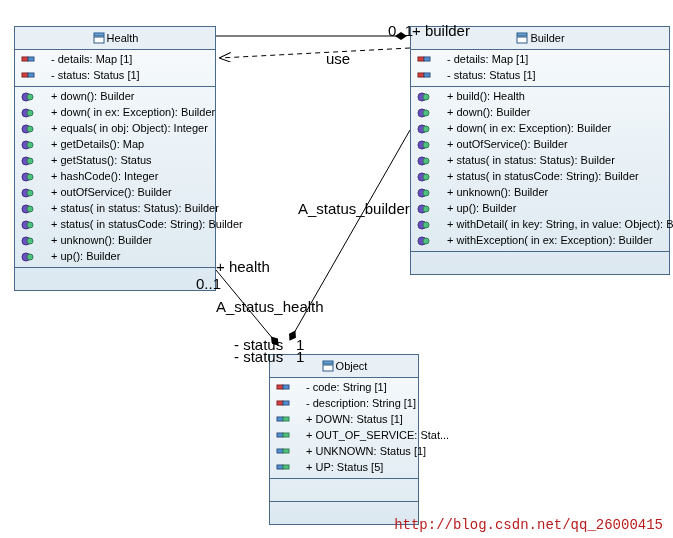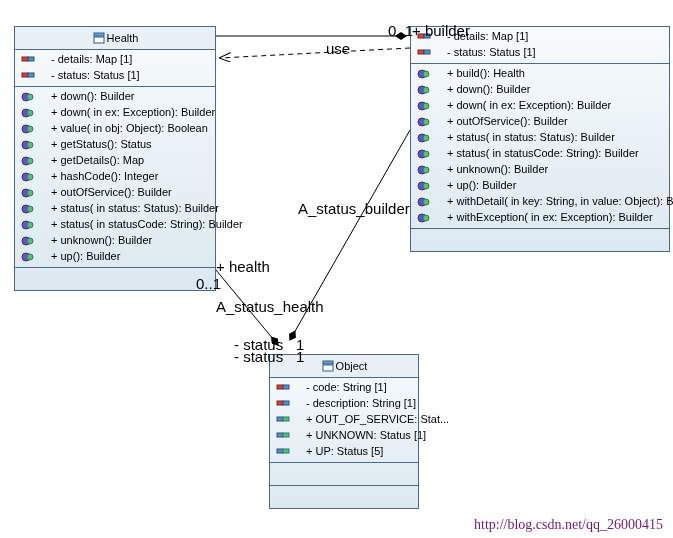--- a/index.html
+++ b/index.html
@@ -5,21 +5,21 @@
 body{margin:0;font-family:Arial,sans-serif;font-size:11px;background:#fff;position:relative;width:673px;height:538px}
 .class-box{position:absolute;border:1px solid #4a6a8a;background:linear-gradient(to bottom,#f8fbfd,#dce8f0)}
 .class-header{background:#e8f0f6;border-bottom:1px solid #4a6a8a;padding:4px 8px;text-align:center;display:flex;align-items:center;justify-content:center;gap:1px}
 .class-section{border-bottom:1px solid #4a6a8a;padding:2px 0}
 .class-section:last-child{border-bottom:none}
 .member{display:flex;align-items:flex-start;padding:1px 6px;gap:16px;white-space:nowrap}
 .icon{width:14px;height:14px;display:inline-flex;align-items:center;justify-content:center;flex-shrink:0}
 .icon svg{width:14px;height:14px}
 .empty-section{height:18px}
 .label{position:absolute;font-size:15px;color:#000}
-.watermark{position:absolute;right:10px;bottom:5px;color:#701a75;font-size:14px;font-family:Liberation Serif, serif}
+.watermark{position:absolute;right:10px;bottom:5px;color:#b91c1c;font-size:14px;font-family:Liberation Mono, monospace}
 svg.connector{position:absolute;top:0;left:0;width:673px;height:538px;pointer-events:none}
 </style>
 </head>
 <body>
 
 <svg class="connector">
   <defs>
     <marker id="arrow" markerWidth="12" markerHeight="10" refX="11" refY="5" orient="auto">
         <path d="M0,0 L12,5 L0,10" fill="none" stroke="#000"></path>
       </marker>
@@ -82,39 +82,39 @@
         </span>
         <span>+ down(  in ex: Exception): Builder</span>
       </div>
     <div class="member">
         <span class="icon">
           <svg viewBox="0 0 14 14">
             <circle cx="5" cy="7" r="4" fill="#6a50c0" stroke="#403080"></circle>
             <circle cx="9" cy="7" r="3" fill="#50c080" stroke="#308050"></circle>
           </svg>
         </span>
-        <span>+ value(  in obj: Object): Boolean</span>
+        <span>+ equals(  in obj: Object): Integer</span>
+      </div>
+    <div class="member">
+        <span class="icon">
+          <svg viewBox="0 0 14 14">
+            <circle cx="5" cy="7" r="4" fill="#6a50c0" stroke="#403080"></circle>
+            <circle cx="9" cy="7" r="3" fill="#50c080" stroke="#308050"></circle>
+          </svg>
+        </span>
+        <span>+ getDetails(): Map</span>
       </div>
     <div class="member">
         <span class="icon">
           <svg viewBox="0 0 14 14">
             <circle cx="5" cy="7" r="4" fill="#6a50c0" stroke="#403080"></circle>
             <circle cx="9" cy="7" r="3" fill="#50c080" stroke="#308050"></circle>
           </svg>
         </span>
         <span>+ getStatus(): Status</span>
-      </div>
-    <div class="member">
-        <span class="icon">
-          <svg viewBox="0 0 14 14">
-            <circle cx="5" cy="7" r="4" fill="#6a50c0" stroke="#403080"></circle>
-            <circle cx="9" cy="7" r="3" fill="#50c080" stroke="#308050"></circle>
-          </svg>
-        </span>
-        <span>+ getDetails(): Map</span>
       </div>
     <div class="member">
         <span class="icon">
           <svg viewBox="0 0 14 14">
             <circle cx="5" cy="7" r="4" fill="#6a50c0" stroke="#403080"></circle>
             <circle cx="9" cy="7" r="3" fill="#50c080" stroke="#308050"></circle>
           </svg>
         </span>
         <span>+ hashCode(): Integer</span>
       </div>
@@ -161,20 +161,29 @@
             <circle cx="9" cy="7" r="3" fill="#50c080" stroke="#308050"></circle>
           </svg>
         </span>
         <span>+ up(): Builder</span>
       </div>
   </div>
   <div class="class-section empty-section"></div>
 </div>
 
 <div class="class-box" style="left:410px;top:26px;width:258px">
+  <div class="class-header">
+    <span class="icon">
+        <svg viewBox="0 0 14 14">
+          <rect x="2" y="2" width="10" height="3" fill="#6aa5d8" stroke="#2a5a8a"></rect>
+          <rect x="2" y="6" width="10" height="6" fill="#fff" stroke="#2a5a8a"></rect>
+        </svg>
+      </span>
+    <span>Builder</span>
+  </div>
   <div class="class-section">
     <div class="member">
         <span class="icon">
           <svg viewBox="0 0 14 14">
             <rect x="1" y="4" width="6" height="4" fill="#d84040" stroke="#802020"></rect>
             <rect x="7" y="4" width="6" height="4" fill="#5090d0" stroke="#305080"></rect>
           </svg>
         </span>
         <span>- details: Map [1]</span>
       </div>
@@ -312,20 +321,29 @@
         </span>
         <span>- description: String [1]</span>
       </div>
     <div class="member">
         <span class="icon">
           <svg viewBox="0 0 14 14">
             <rect x="1" y="4" width="6" height="4" fill="#5090d0" stroke="#305080"></rect>
             <rect x="7" y="4" width="6" height="4" fill="#50c080" stroke="#308050"></rect>
           </svg>
         </span>
+        <span>+ DOWN: Status [1]</span>
+      </div>
+    <div class="member">
+        <span class="icon">
+          <svg viewBox="0 0 14 14">
+            <rect x="1" y="4" width="6" height="4" fill="#5090d0" stroke="#305080"></rect>
+            <rect x="7" y="4" width="6" height="4" fill="#50c080" stroke="#308050"></rect>
+          </svg>
+        </span>
         <span>+ OUT_OF_SERVICE: Stat...</span>
       </div>
     <div class="member">
         <span class="icon">
           <svg viewBox="0 0 14 14">
             <rect x="1" y="4" width="6" height="4" fill="#5090d0" stroke="#305080"></rect>
             <rect x="7" y="4" width="6" height="4" fill="#50c080" stroke="#308050"></rect>
           </svg>
         </span>
         <span>+ UNKNOWN: Status [1]</span>
@@ -337,21 +355,21 @@
             <rect x="7" y="4" width="6" height="4" fill="#50c080" stroke="#308050"></rect>
           </svg>
         </span>
         <span>+ UP: Status [5]</span>
       </div>
   </div>
   <div class="class-section empty-section"></div>
   <div class="class-section empty-section"></div>
 </div>
 
-<div class="label" style="left:326px;top:40px">use</div>
+<div class="label" style="left:326px;top:50px">use</div>
 <div class="label" style="left:412px;top:22px">+ builder</div>
 <div class="label" style="left:388px;top:22px">0..1</div>
 <div class="label" style="left:216px;top:258px">+ health</div>
 <div class="label" style="left:196px;top:275px">0..1</div>
 <div class="label" style="left:298px;top:200px">A_status_builder</div>
 <div class="label" style="left:216px;top:298px">A_status_health</div>
 <div class="label" style="left:234px;top:336px">- status</div>
 <div class="label" style="left:234px;top:348px">- status</div>
 <div class="label" style="left:296px;top:336px">1</div>
 <div class="label" style="left:296px;top:348px">1</div>

